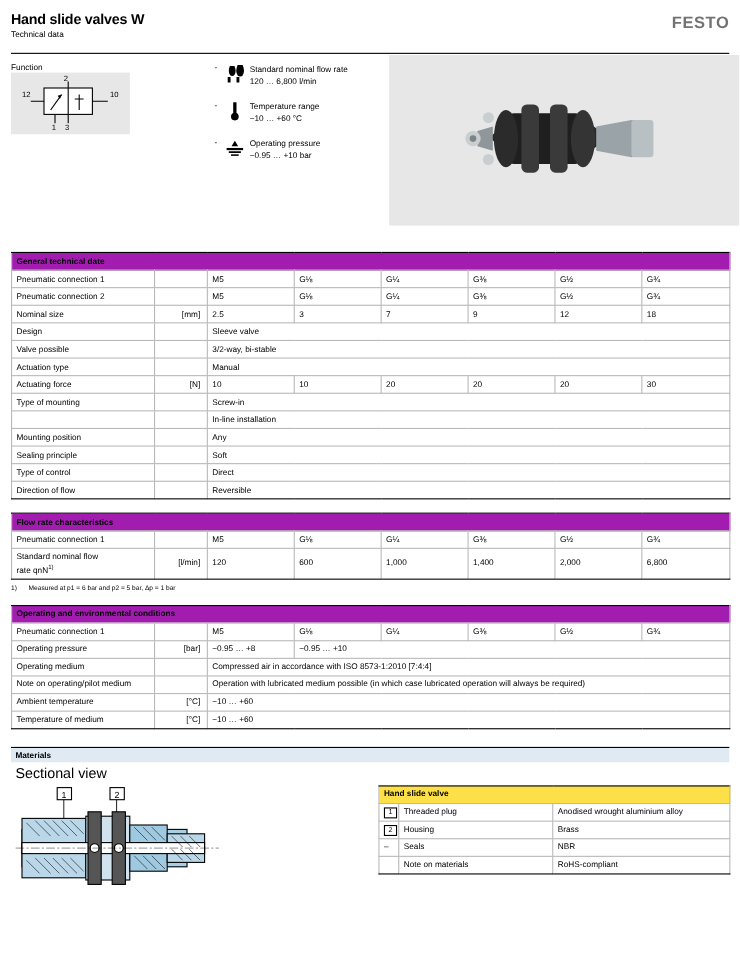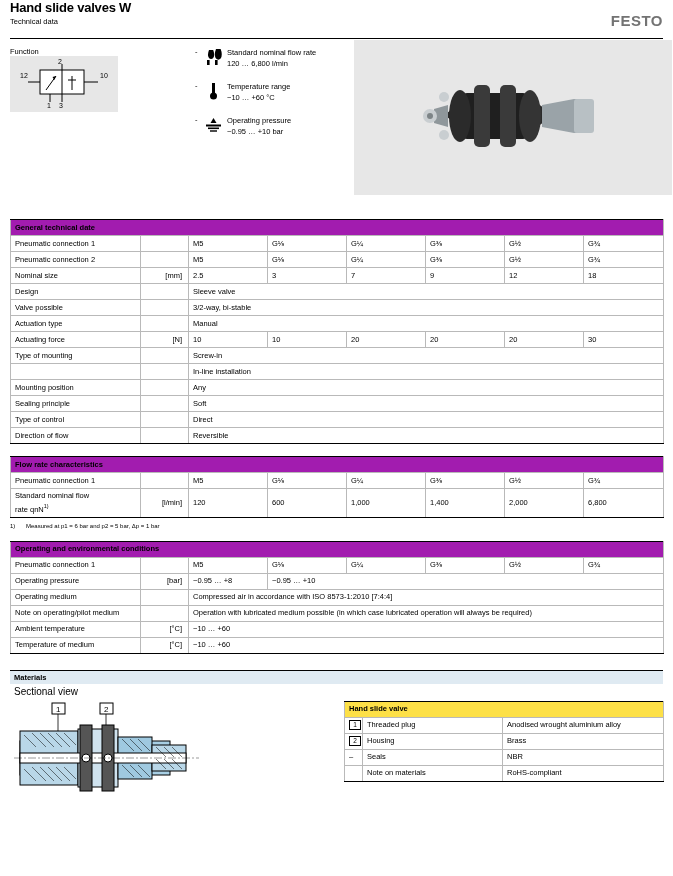--- a/index.html
+++ b/index.html
@@ -19,20 +19,21 @@
   .page {
     position: relative;
     width: 673px;
     height: 876px;
     box-sizing: border-box;
     padding: 0 10px;
   }
 
   
   .header {
+    padding-top: 10px;
     position: relative;
     height: 34px;
   }
   .doc-title {
     font-size: 13px;
     font-weight: bold;
     letter-spacing: -0.2px;
     margin: 0;
   }
   .doc-subtitle {
@@ -149,21 +150,21 @@
     background: #dfeaf2;
     font-weight: bold;
     border-top: 1.6px solid #000;
     padding: 2px 4px;
     font-size: 7.5px;
     width: 653px;
     box-sizing: border-box;
   }
   .mat-sub {
     padding: 2px 4px 0 4px;
-    font-size: 10px;
+    font-size: 13px;
   }
   .mat-body {
     position: relative;
     margin-top: 4px;
     height: 105px;
   }
   .sectional-view {
     position: absolute;
     left: 4px;
     top: 0;

